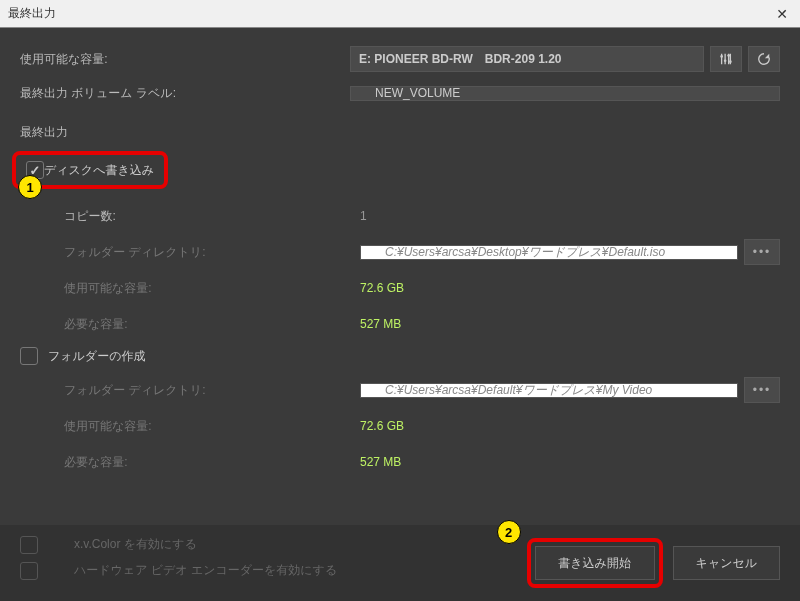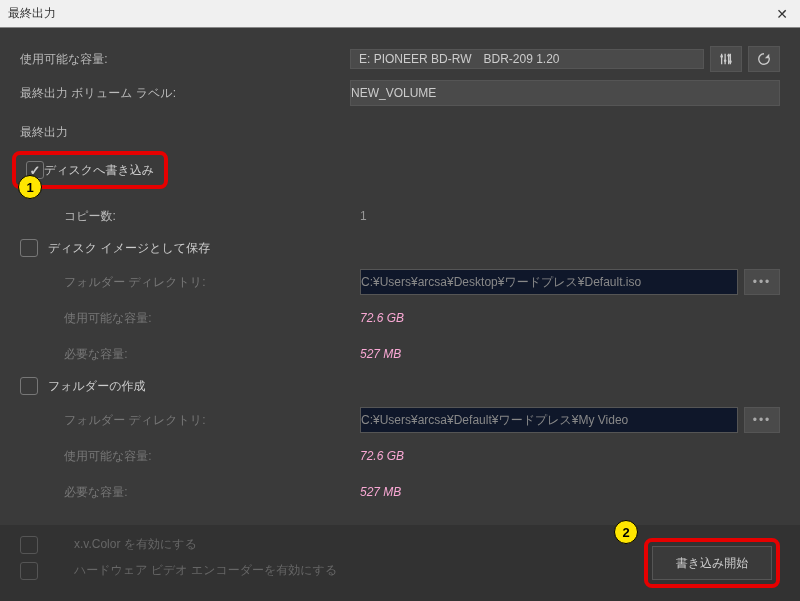--- a/index.html
+++ b/index.html
@@ -8,38 +8,38 @@
 .titlebar { height: 28px; display: flex; align-items: center; justify-content: space-between; padding: 0 8px; background: #f0f0f0; color: #333; border-bottom: 1px solid #888; }
 .titlebar .title { font-size: 12px; }
 .titlebar .close { font-size: 14px; cursor: pointer; width: 20px; text-align: center; }
 
 .content { padding: 18px 20px 0 20px; }
 
 .row { display: flex; align-items: center; margin-bottom: 8px; min-height: 26px; }
 .label-col { width: 330px; font-size: 12px; color: #bbb; }
 .value-col { flex: 1; display: flex; align-items: center; gap: 6px; }
 
-.select-box { flex: 1; height: 20px; background: #4a4a4a; border: 1px solid #555; padding: 0 8px; font-size: 12px; color: #ccc; display: flex; align-items: center; }
-.text-input { flex: 1; height: 26px; background: #4a4a4a; border: 1px solid #555; padding: 0 0; font-size: 12px; color: #ccc; display: flex; align-items: center; }
-.text-input.disabled { background: #0f172a; color: #888; }
+.select-box { flex: 1; height: 26px; background: #4a4a4a; border: 1px solid #555; padding: 0 8px; font-size: 12px; color: #ccc; display: flex; align-items: center; font-weight: bold; }
+.text-input { flex: 1; height: 15px; background: #4a4a4a; border: 1px solid #555; padding: 0 24px; font-size: 12px; color: #ccc; display: flex; align-items: center; }
+.text-input.disabled { background: #ffffff; color: #888; font-style: italic; }
 
 .icon-btn { width: 32px; height: 26px; background: #4a4a4a; border: 1px solid #555; display: flex; align-items: center; justify-content: center; cursor: pointer; }
 .icon-btn svg { width: 14px; height: 14px; fill: #ccc; }
 
 .section-title { font-size: 12px; color: #bbb; margin-top: 18px; margin-bottom: 10px; }
 
 .checkbox-row { display: flex; align-items: center; gap: 10px; margin-bottom: 12px; font-size: 12px; }
 .checkbox-row.disabled { color: #666; gap: 36px; }
 .checkbox { width: 18px; height: 18px; border: 1px solid #777; border-radius: 3px; display: flex; align-items: center; justify-content: center; cursor: pointer; }
 .checkbox.checked::after { content: "✓"; color: #ccc; font-size: 13px; font-weight: bold; }
 
 .sub-row { display: flex; align-items: center; margin-bottom: 10px; padding-left: 36px; min-height: 26px; }
 .sub-label { width: 296px; font-size: 12px; color: #777; margin-left: 8px; }
 .sub-value { flex: 1; display: flex; align-items: center; gap: 6px; font-size: 12px; color: #999; }
-.sub-value.dim { color: #f9a8d4; font-style: italic; }
+.sub-value.dim { color: #bef264; }
 
 .ellipsis-btn { width: 36px; height: 26px; background: #4a4a4a; border: 1px solid #555; display: flex; align-items: center; justify-content: center; cursor: pointer; color: #aaa; font-size: 12px; letter-spacing: 2px; }
 
 .highlight-box { border: 4px solid #e60000; border-radius: 8px; padding: 6px 10px; display: inline-flex; align-items: center; position: relative; margin-left: -8px; }
 
 .badge { position: absolute; width: 24px; height: 24px; background: #ffe600; border: 1px solid #000; border-radius: 50%; display: flex; align-items: center; justify-content: center; font-weight: bold; font-size: 13px; color: #000; }
 
 .footer { position: absolute; bottom: 0; left: 0; right: 0; height: 76px; background: #323232; padding: 10px 20px; display: flex; align-items: center; justify-content: space-between; }
 .footer-left { display: flex; flex-direction: column; gap: 8px; }
 .footer-right { display: flex; align-items: center; gap: 10px; position: relative; }
@@ -95,24 +95,20 @@
       <span style="font-size:12px;">ディスクへ書き込み</span>
     </div>
     <div class="badge" style="left:-2px; top:24px;">1</div>
   </div>
 
   <div class="sub-row">
     <div class="sub-label" style="color:#bbb;">コピー数:</div>
     <div class="sub-value">1</div>
   </div>
 
-  <div class="checkbox-row">
-    <div class="checkbox"></div>
-    <span>ディスク イメージとして保存</span>
-  </div>
 
   <div class="sub-row">
     <div class="sub-label">フォルダー ディレクトリ:</div>
     <div class="sub-value">
       <div class="text-input disabled">C:¥Users¥arcsa¥Desktop¥ワードプレス¥Default.iso</div>
       <div class="ellipsis-btn">•••</div>
     </div>
   </div>
 
   <div class="sub-row">
@@ -159,14 +155,15 @@
     <div class="checkbox-row disabled" style="margin-bottom:11px;justify-content:space-between;">
       <div class="checkbox" style="border-color:#555;"></div>
       <span>ハードウェア ビデオ エンコーダーを有効にする</span>
     </div>
   </div>
   <div class="footer-right">
     <div class="badge" style="left:-30px; top:-18px;">2</div>
     <div class="btn-primary-wrap">
       <div class="btn">書き込み開始</div>
     </div>
+    <div class="btn">キャンセル</div>
   </div>
 </div>
 
 </body></html>

